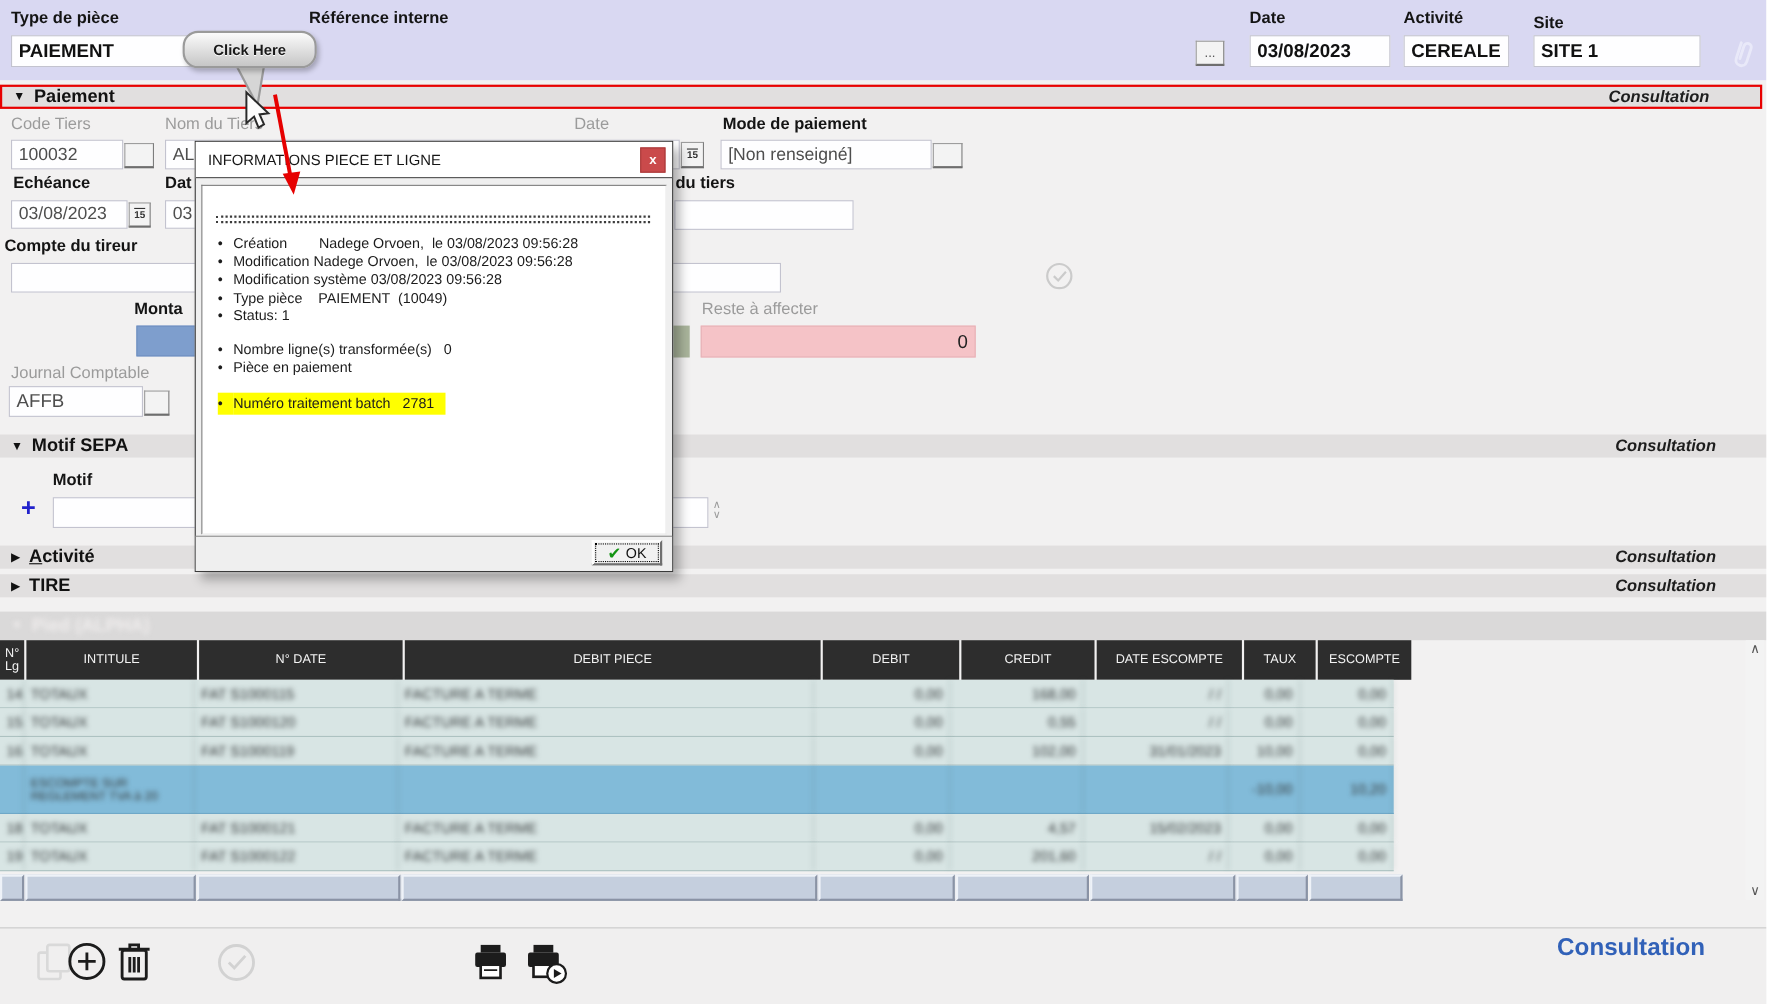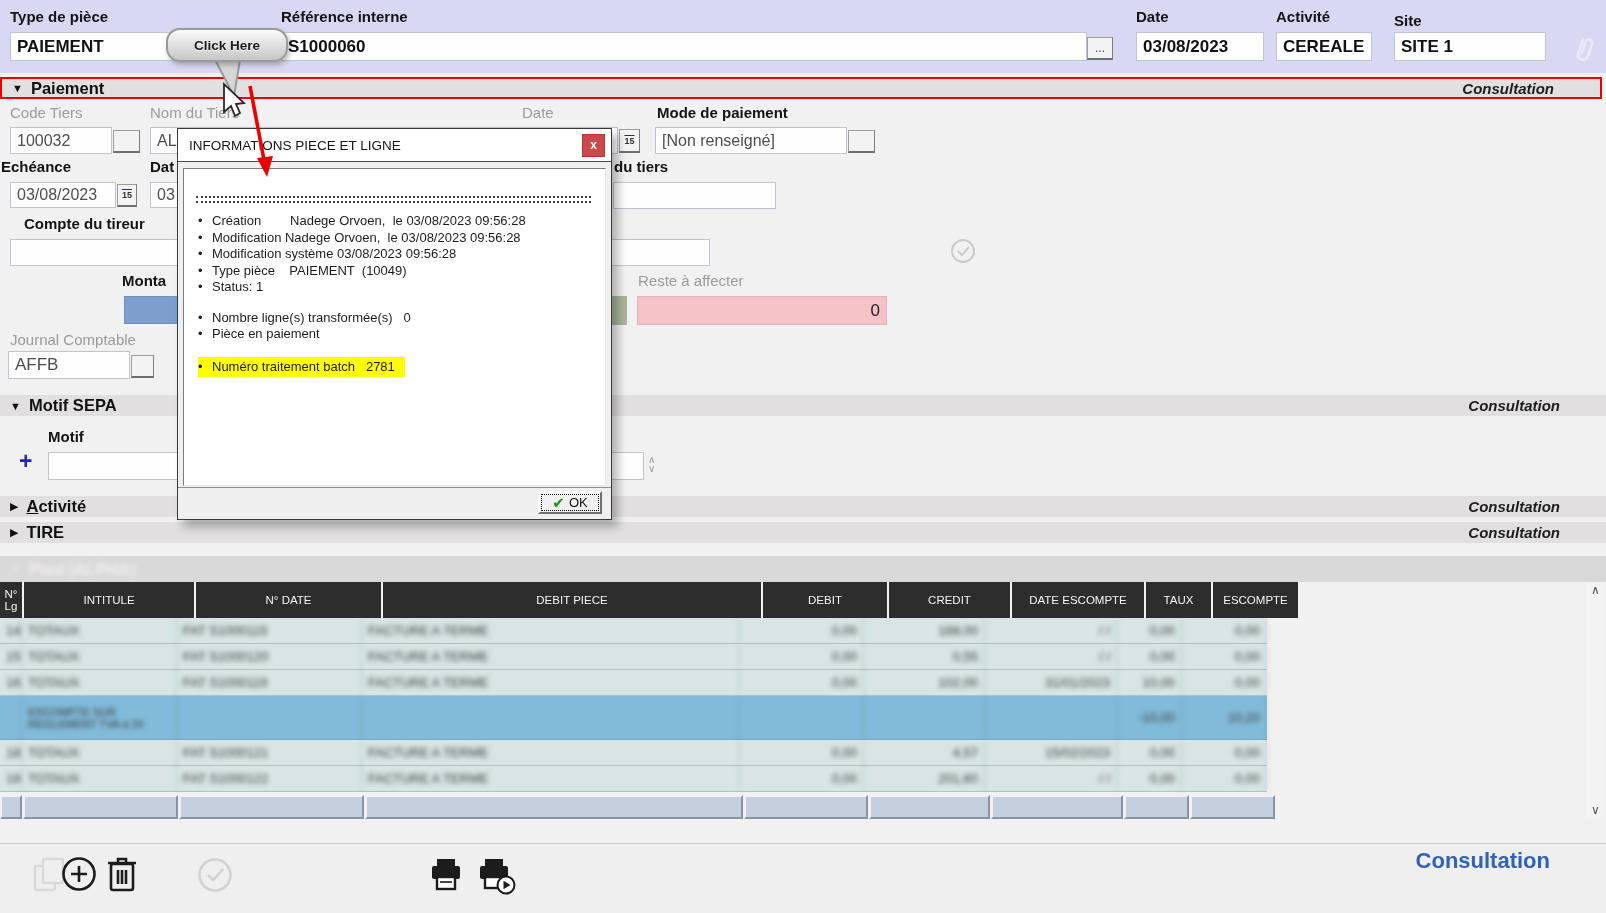--- a/index.html
+++ b/index.html
@@ -84,21 +84,20 @@
 </head>
 <body>
 
 <div class="screen">
   <div class="mainbg"></div>
 
   <div class="topband">
     <div class="lbl" style="left:10px;top:8px">Type de pièce</div>
     <div class="inp bold" style="left:10px;top:32px;width:256px;height:29px">PAIEMENT</div>
     <div class="lbl" style="left:281px;top:8px">Référence interne</div>
-    <div class="inp bold" style="left:281px;top:32px;width:806px;height:29px">S1000060</div>
     <div class="smallbtn" style="left:1087px;top:37px;width:26px;height:23px">...</div>
     <div class="lbl" style="left:1136px;top:8px">Date</div>
     <div class="inp bold" style="left:1136px;top:32px;width:128px;height:29px">03/08/2023</div>
     <div class="lbl" style="left:1276px;top:8px">Activité</div>
     <div class="inp bold" style="left:1276px;top:32px;width:96px;height:29px">CEREALE</div>
     <div class="lbl" style="left:1394px;top:12px">Site</div>
     <div class="inp bold" style="left:1394px;top:32px;width:152px;height:29px">SITE 1</div>
     <svg style="position:absolute;left:1572px;top:34px" width="26" height="30">
       <path d="M8 6 v15 a5 5 0 0 0 10 0 V8 a3.4 3.4 0 0 0 -6.8 0 v12" fill="none" stroke="#e9e9f9" stroke-width="2.6" stroke-linecap="round" transform="rotate(18 13 15)"></path>
     </svg>
@@ -119,32 +118,32 @@
 
   <div class="inp" style="left:10px;top:127px;width:102px;height:27px">100032</div>
   <div class="smallbtn" style="left:113px;top:130px;width:27px;height:23px"></div>
   <div class="inp" style="left:150px;top:127px;width:468px;height:27px">AL</div>
   <div class="smallbtn" style="left:619px;top:129px;width:21px;height:24px">
       <span class="calbtn">15</span>
     </div>
   <div class="inp" style="left:655px;top:127px;width:192px;height:27px">[Non renseigné]</div>
   <div class="smallbtn" style="left:848px;top:130px;width:27px;height:23px"></div>
 
-  <div class="lbl" style="left:1px;top:158px">Echéance</div>
+  <div class="lbl" style="left:12px;top:158px">Echéance</div>
   <div class="lbl" style="left:150px;top:158px">Dat</div>
   <div class="lbl" style="left:614px;top:158px">du tiers</div>
 
   <div class="inp" style="left:10px;top:182px;width:106px;height:26px">03/08/2023</div>
   <div class="smallbtn" style="left:117px;top:184px;width:20px;height:23px">
       <span class="calbtn">15</span>
     </div>
   <div class="inp" style="left:150px;top:182px;width:40px;height:26px">03</div>
   <div class="inp" style="left:613px;top:182px;width:163px;height:27px"></div>
 
-  <div class="lbl" style="left:24px;top:215px">Compte du tireur</div>
+  <div class="lbl" style="left:4px;top:215px">Compte du tireur</div>
   <div class="inp" style="left:10px;top:239px;width:700px;height:27px"></div>
   <svg style="position:absolute;left:950px;top:238px" width="26" height="26">
     <circle cx="13" cy="13" r="11" fill="none" stroke="#cbcbcb" stroke-width="2"></circle>
     <path d="M8 13 l4 4 l7 -8" fill="none" stroke="#cbcbcb" stroke-width="2"></path>
   </svg>
 
   <div class="lbl" style="left:122px;top:272px">Monta</div>
   <div class="lbl gray" style="left:638px;top:272px">Reste à affecter</div>
   <div style="position:absolute;left:124px;top:296px;width:480px;height:28px;background:#7e9ecd;border:1px solid #6f8fc0"></div>
   <div style="position:absolute;left:612px;top:296px;width:15px;height:29px;background:#a9b49b"></div>
@@ -187,21 +186,21 @@
   <div class="secbar" style="top:556px;height:26px;background:#dad9d9">
     <span class="sec-title piedtitle">
         <span class="tri">▼</span>
         <span>Pied (ALPHA)</span>
       </span>
   </div>
 
   <div class="grid">
     <div class="ghrow">
         <div class="gh" style="width: 22px;">N° Lg</div>
-        <div class="gh" style="width: 170px;">INTITULE</div>
+        <div class="gh" style="width: 155px;">INTITULE</div>
         <div class="gh" style="width: 185px;">N° DATE</div>
         <div class="gh" style="width: 378px;">DEBIT PIECE</div>
         <div class="gh" style="width: 124px;">DEBIT</div>
         <div class="gh" style="width: 121px;">CREDIT</div>
         <div class="gh" style="width: 132px;">DATE ESCOMPTE</div>
         <div class="gh" style="width: 65px;">TAUX</div>
         <div class="gh" style="width: 85px;">ESCOMPTE</div>
       </div>
     <div>
         <div class="grow" style="top: 36px; height: 26px;">

